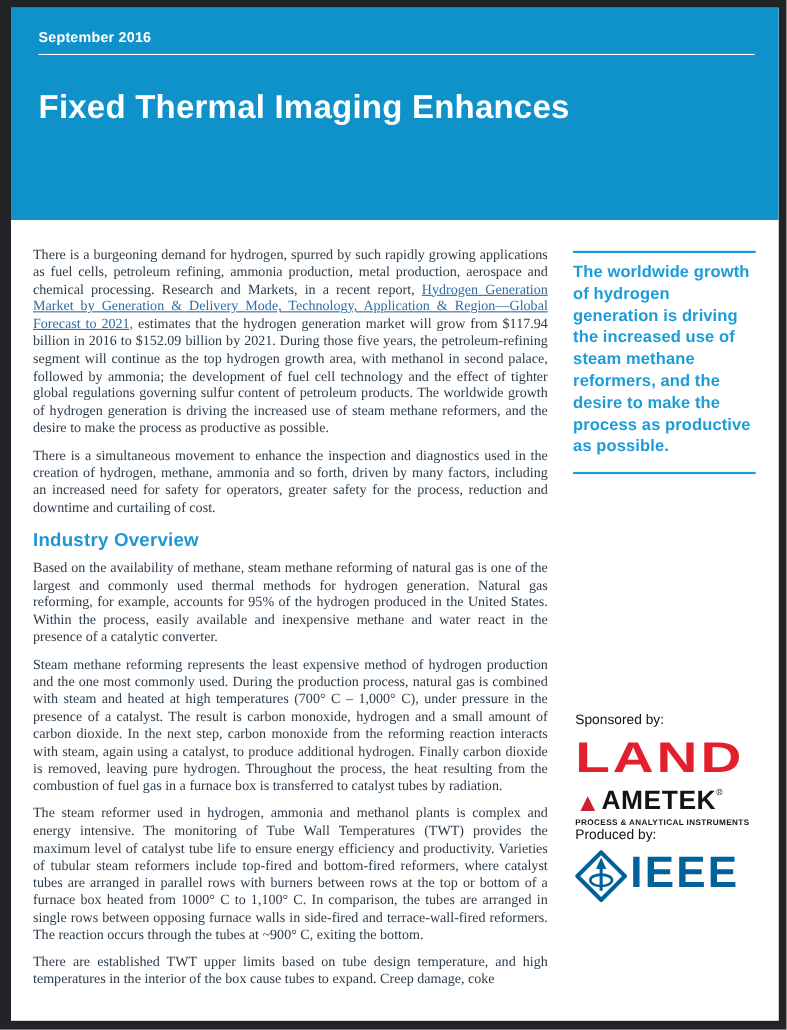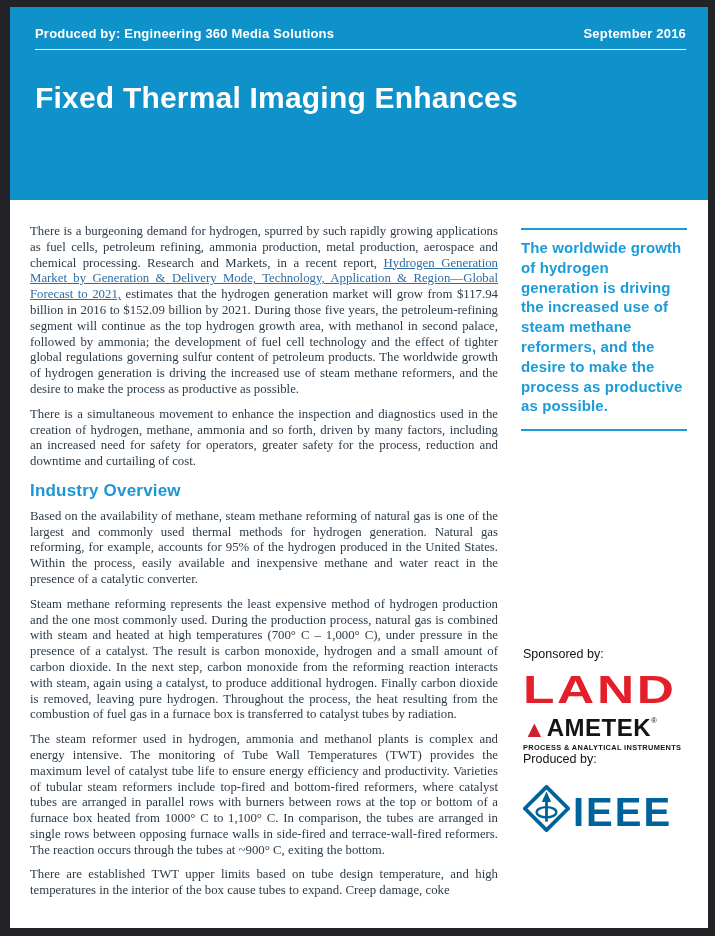--- a/index.html
+++ b/index.html
@@ -84,36 +84,35 @@
   .ametek-text {
     font-size: 24px; line-height: 24px; font-weight: bold; color: #141414;
     letter-spacing: 0.5px;
   }
   .ametek-reg { font-size: 8px; color: #141414; align-self: flex-start; }
   .ametek-tagline {
     margin-top: 3px; font-size: 7.4px; font-weight: bold; color: #141414;
     letter-spacing: 0.35px; white-space: nowrap;
   }
   .logo-label.produced { }
-  .ieee-row { display: flex; align-items: flex-end; margin-top: 19px; }
+  .ieee-row { display: flex; align-items: flex-start; margin-top: 7px; }
   .ieee-mark { width: 47px; height: 47px; flex: 0 0 auto; }
   .ieee-text {
     font-size: 40px; font-weight: bold; color: #00629b;
     letter-spacing: 2px; line-height: 40px; margin-left: 3px;
   }
 </style>
 </head>
 <body>
 
 <div class="frame">
   <div class="page">
 
     <header class="masthead">
       <div class="mast-top">
-        <span>Produced by: Engineering 360 Media Solutions</span>
         <span>September 2016</span>
       </div>
       <div class="mast-rule"></div>
       <h1 class="title"><span>Fixed Thermal Imaging Enhances</span><br></h1>
     </header>
 
     <main class="body-col">
       <p class="para"><span>There is a burgeoning demand for hydrogen, spurred by such rapidly growing applications as fuel cells, petroleum refining, ammonia production, metal production, aerospace and chemical processing. Research and Markets, in a recent report, </span><a class="doc-link">Hydrogen Generation Market by Generation &amp; Delivery Mode, Technology, Application &amp; Region—Global Forecast to 2021,</a><span> estimates that the hydrogen generation market will grow from $117.94 billion in 2016 to $152.09 billion by 2021. During those five years, the petroleum-refining segment will continue as the top hydrogen growth area, with methanol in second palace, followed by ammonia; the development of fuel cell technology and the effect of tighter global regulations governing sulfur content of petroleum products. The worldwide growth of hydrogen generation is driving the increased use of steam methane reformers, and the desire to make the process as productive as possible.</span></p>
       <p class="para">There is a simultaneous movement to enhance the inspection and diagnostics used in the creation of hydrogen, methane, ammonia and so forth, driven by many factors, including an increased need for safety for operators, greater safety for the process, reduction and downtime and curtailing of cost.</p>
       <h2 class="section-heading">Industry Overview</h2>

